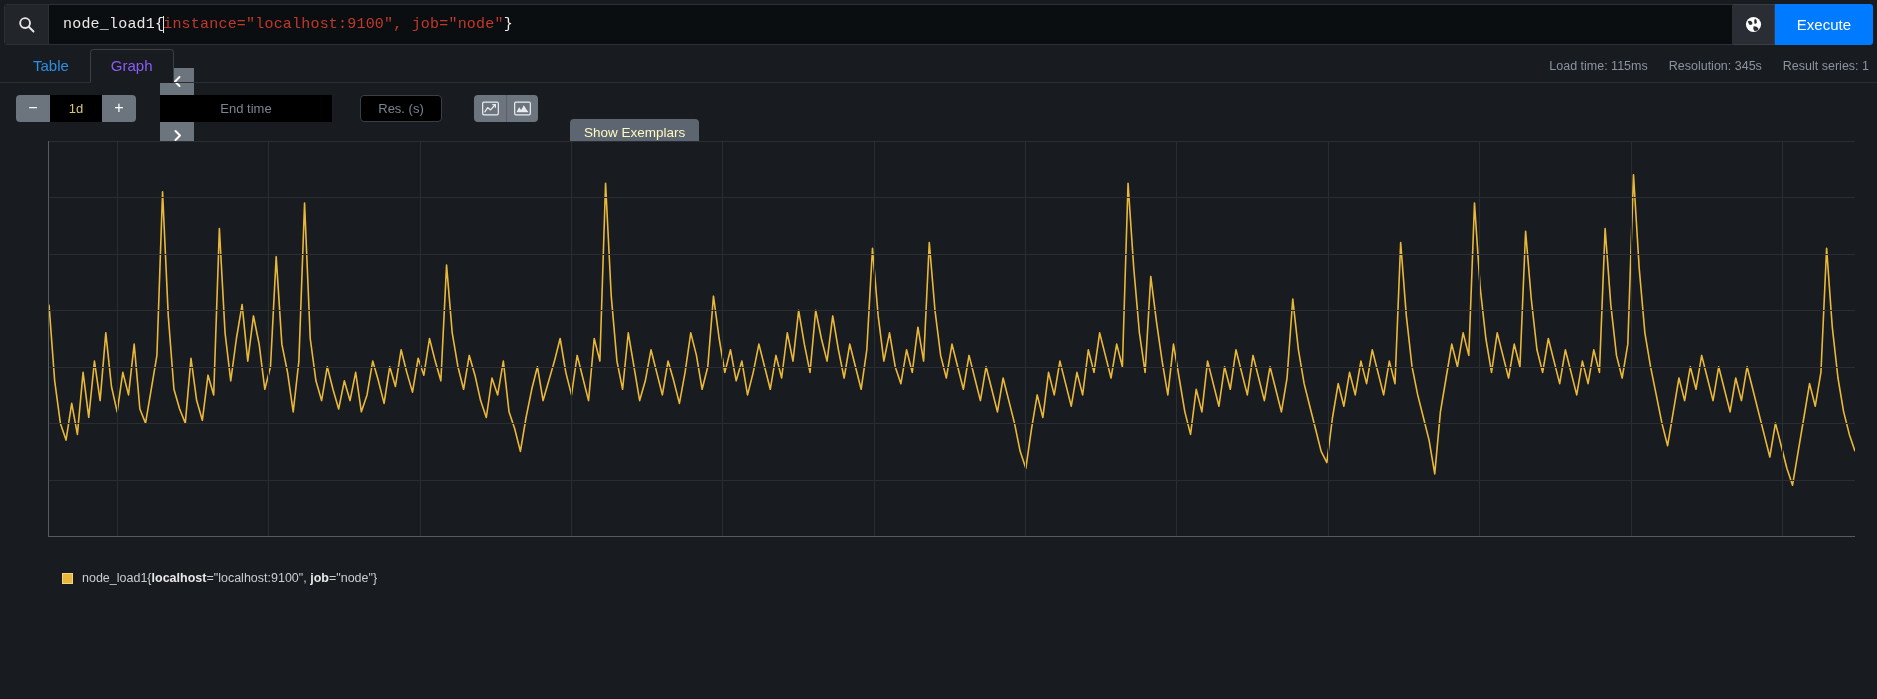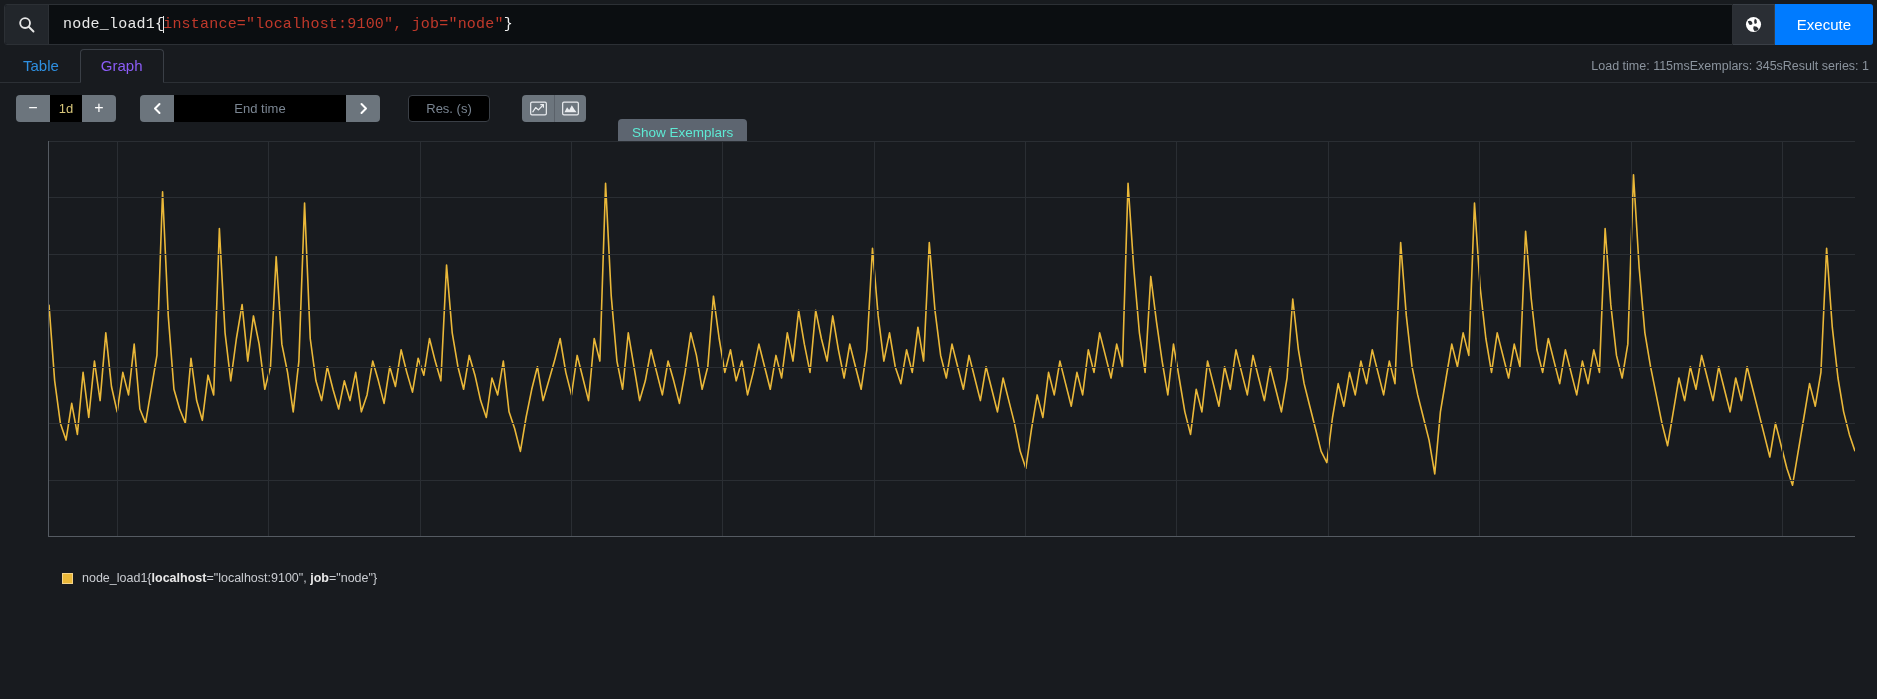--- a/index.html
+++ b/index.html
@@ -77,21 +77,21 @@
     cursor: pointer;
     min-width: 98px;
   }
 
   
   .tabs-row {
     position: relative;
     height: 38px;
     display: flex;
     align-items: flex-end;
-    padding-left: 2px;
+    padding-left: 12px;
     border-bottom: 1px solid #2c3035;
   }
   .tab {
     padding: 8px 20px 9px 20px;
     font-size: 15px;
     cursor: pointer;
     border: 1px solid transparent;
     border-radius: 4px 4px 0 0;
     margin-bottom: -1px;
     line-height: 1;
@@ -100,21 +100,21 @@
   .tab.active {
     color: #8b5cf6;
     border-color: #3a3f46 #3a3f46 #181b1f;
     background: #181b1f;
   }
   .stats {
     position: absolute;
     right: 8px;
     bottom: 9px;
     display: flex;
-    gap: 0;
+    gap: 21px;
     font-size: 12.5px;
     color: #8b949e;
   }
 
   
   .toolbar {
     display: flex;
     align-items: center;
     gap: 10px;
     padding: 10px 8px 8px 16px;
@@ -131,21 +131,21 @@
     display: flex; align-items: center; justify-content: center;
     cursor: pointer;
     line-height: 1;
   }
   .ctl-input {
     background: #000;
     border: none;
     color: #d8c67a;
     text-align: center;
     font-size: 13px;
-    width: 32px;
+    width: 52px;
     height: 27px;
     display: flex; align-items: center; justify-content: center;
   }
   .endtime-input {
     background: #000;
     border: none;
     color: #7a8592;
     text-align: center;
     font-size: 13px;
     width: 172px;
@@ -166,21 +166,21 @@
   .icon-toggle {
     background: #6c757d;
     border: none;
     width: 32px; height: 27px;
     display: flex; align-items: center; justify-content: center;
     cursor: pointer;
   }
   .icon-toggle + .icon-toggle { border-left: 1px solid #5a6169; }
   .exemplars-btn {
     background: #5d6570;
-    color: #5eead4;
+    color: #fef9c3;
     border: none;
     border-radius: 4px;
     font-size: 13.5px;
     height: 27px;
     padding: 0 14px;
     cursor: pointer;
     margin-top: 48px;
   }
 
   
@@ -249,34 +249,34 @@
     </svg>
   </div>
   <button class="execute-btn">Execute</button>
 </div>
 
 <div class="tabs-row">
   <div class="tab inactive">Table</div>
   <div class="tab active">Graph</div>
   <div class="stats">
     <span>Load time: 115ms</span>
-    <span>Exemplars: 345s</span>
+    <span>Resolution: 345s</span>
     <span>Result series: 1</span>
   </div>
 </div>
 
 <div class="toolbar">
 
   <div class="btn-group">
     <button class="ctl-btn">−</button>
     <div class="ctl-input">1d</div>
     <button class="ctl-btn">+</button>
   </div>
 
-  <div class="btn-group" style="margin-left:14px;">
+  <div class="btn-group" style="margin-left:14px;flex-direction:column;">
     <button class="ctl-btn">
       <svg width="11" height="13" viewBox="0 0 11 13" fill="none" stroke="#fff" stroke-width="2" stroke-linecap="round" stroke-linejoin="round">
           <polyline points="7.5,2 3,6.5 7.5,11"></polyline>
         </svg>
     </button>
     <div class="endtime-input">End time</div>
     <button class="ctl-btn">
       <svg width="11" height="13" viewBox="0 0 11 13" fill="none" stroke="#fff" stroke-width="2" stroke-linecap="round" stroke-linejoin="round">
           <polyline points="3.5,2 8,6.5 3.5,11"></polyline>
         </svg>

